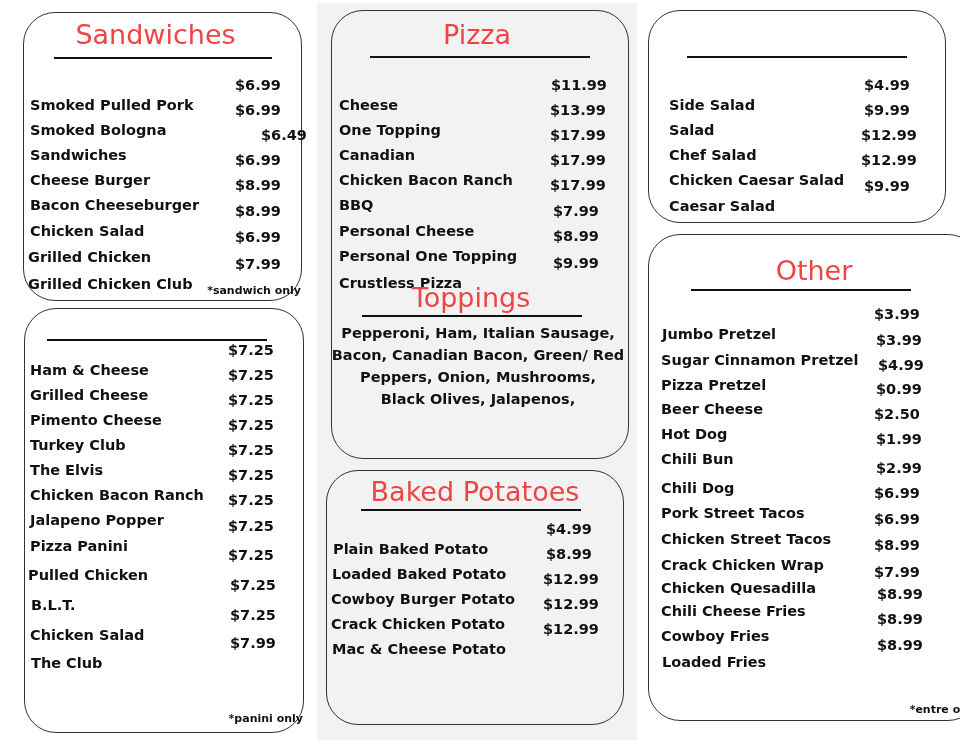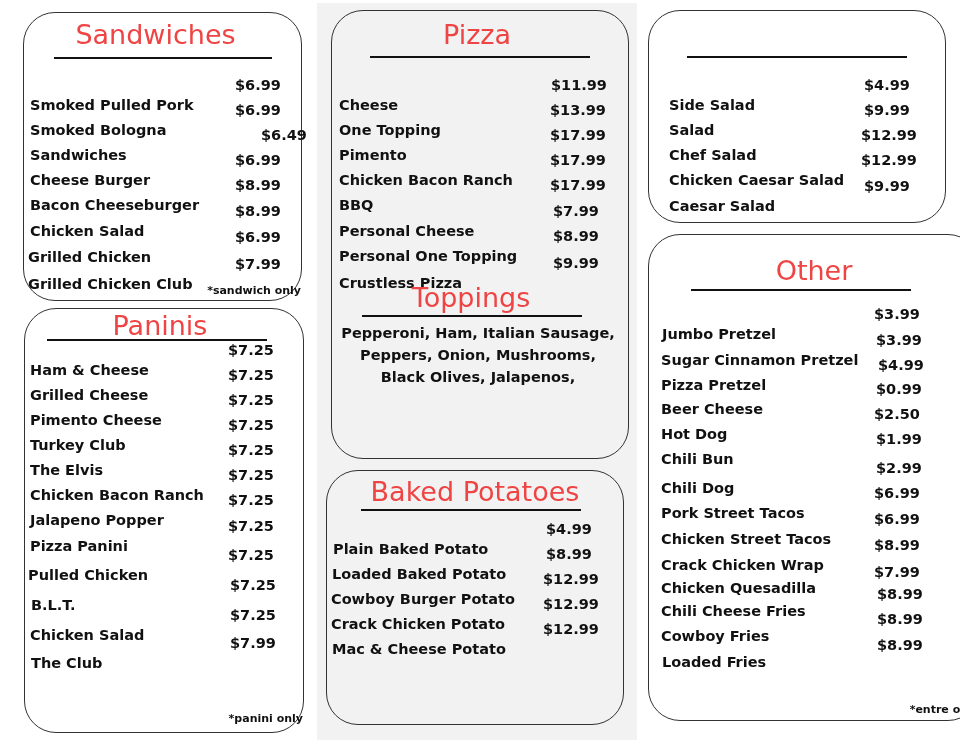--- a/index.html
+++ b/index.html
@@ -52,21 +52,20 @@
       <span class="p" style="left:207px;">$6.99</span>
     </div>
   <div class="row" style="left:4px;top:243px;">
       <span class="n">Grilled Chicken Club</span>
       <span class="p" style="left:207px;">$7.99</span>
     </div>
   <div class="note" style="top:271px;left:-10px;">*sandwich only</div>
 </div>
 
 <div class="box" style="left:24px;top:308px;width:280px;height:425px;">
-  <div class="title" style="top:1px;left:-8px;">Paninis</div>
   <div class="rule" style="left:22px;width:220px;top:30px;"></div>
   <div class="row" style="left:5px;top:33px;">
       <span class="n">Ham &amp; Cheese</span>
       <span class="p" style="left:198px;">$7.25</span>
     </div>
   <div class="row" style="left:5px;top:58px;">
       <span class="n">Grilled Cheese</span>
       <span class="p" style="left:198px;">$7.25</span>
     </div>
   <div class="row" style="left:5px;top:83px;">
@@ -117,21 +116,21 @@
   <div class="rule" style="left:38px;width:220px;top:45px;"></div>
   <div class="row" style="left:7px;top:66px;">
       <span class="n">Cheese</span>
       <span class="p" style="left:212px;">$11.99</span>
     </div>
   <div class="row" style="left:7px;top:91px;">
       <span class="n">One Topping</span>
       <span class="p" style="left:211px;">$13.99</span>
     </div>
   <div class="row" style="left:7px;top:116px;">
-      <span class="n">Pimento</span>
+      <span class="n">Canadian</span>
       <span class="p" style="left:211px;">$17.99</span>
     </div>
   <div class="row" style="left:7px;top:141px;">
       <span class="n">Chicken Bacon Ranch</span>
       <span class="p" style="left:211px;">$17.99</span>
     </div>
   <div class="row" style="left:7px;top:166px;">
       <span class="n">BBQ</span>
       <span class="p" style="left:211px;">$17.99</span>
     </div>
@@ -144,20 +143,21 @@
       <span class="p" style="left:214px;">$8.99</span>
     </div>
   <div class="row" style="left:7px;top:244px;">
       <span class="n">Crustless Pizza</span>
       <span class="p" style="left:214px;">$9.99</span>
     </div>
   <div class="title" style="top:271px;left:-18px;">Toppings</div>
   <div class="rule" style="left:30px;width:220px;top:304px;"></div>
   <div class="toppings" style="top:311px;left:-4px;">
     <div>Pepperoni, Ham, Italian Sausage,</div>
+    <div>Bacon, Canadian Bacon, Green/ Red</div>
     <div>Peppers, Onion, Mushrooms,</div>
     <div>Black Olives, Jalapenos,</div>
   </div>
 </div>
 
 <div class="box" style="left:326px;top:470px;width:298px;height:255px;">
   <div class="title" style="top:5px;left:0px;">Baked Potatoes</div>
   <div class="rule" style="left:34px;width:220px;top:38px;"></div>
   <div class="row" style="left:6px;top:50px;">
       <span class="n">Plain Baked Potato</span>

